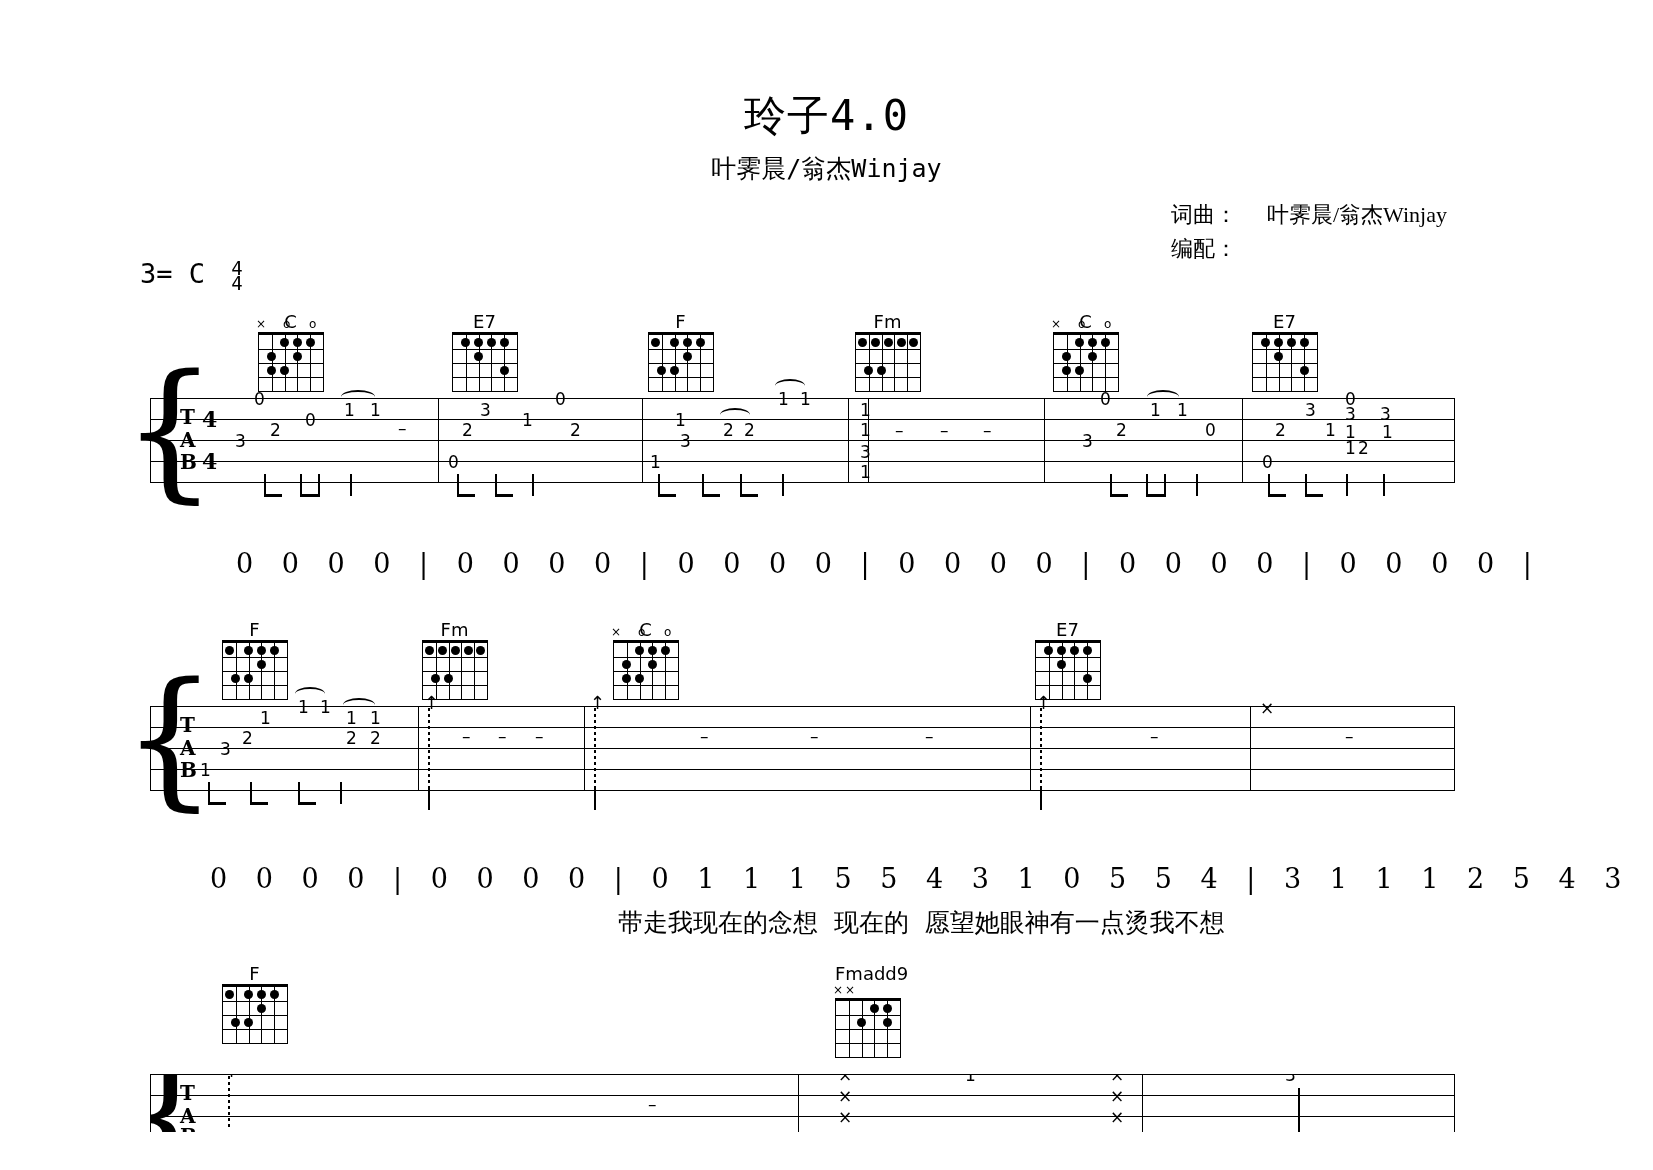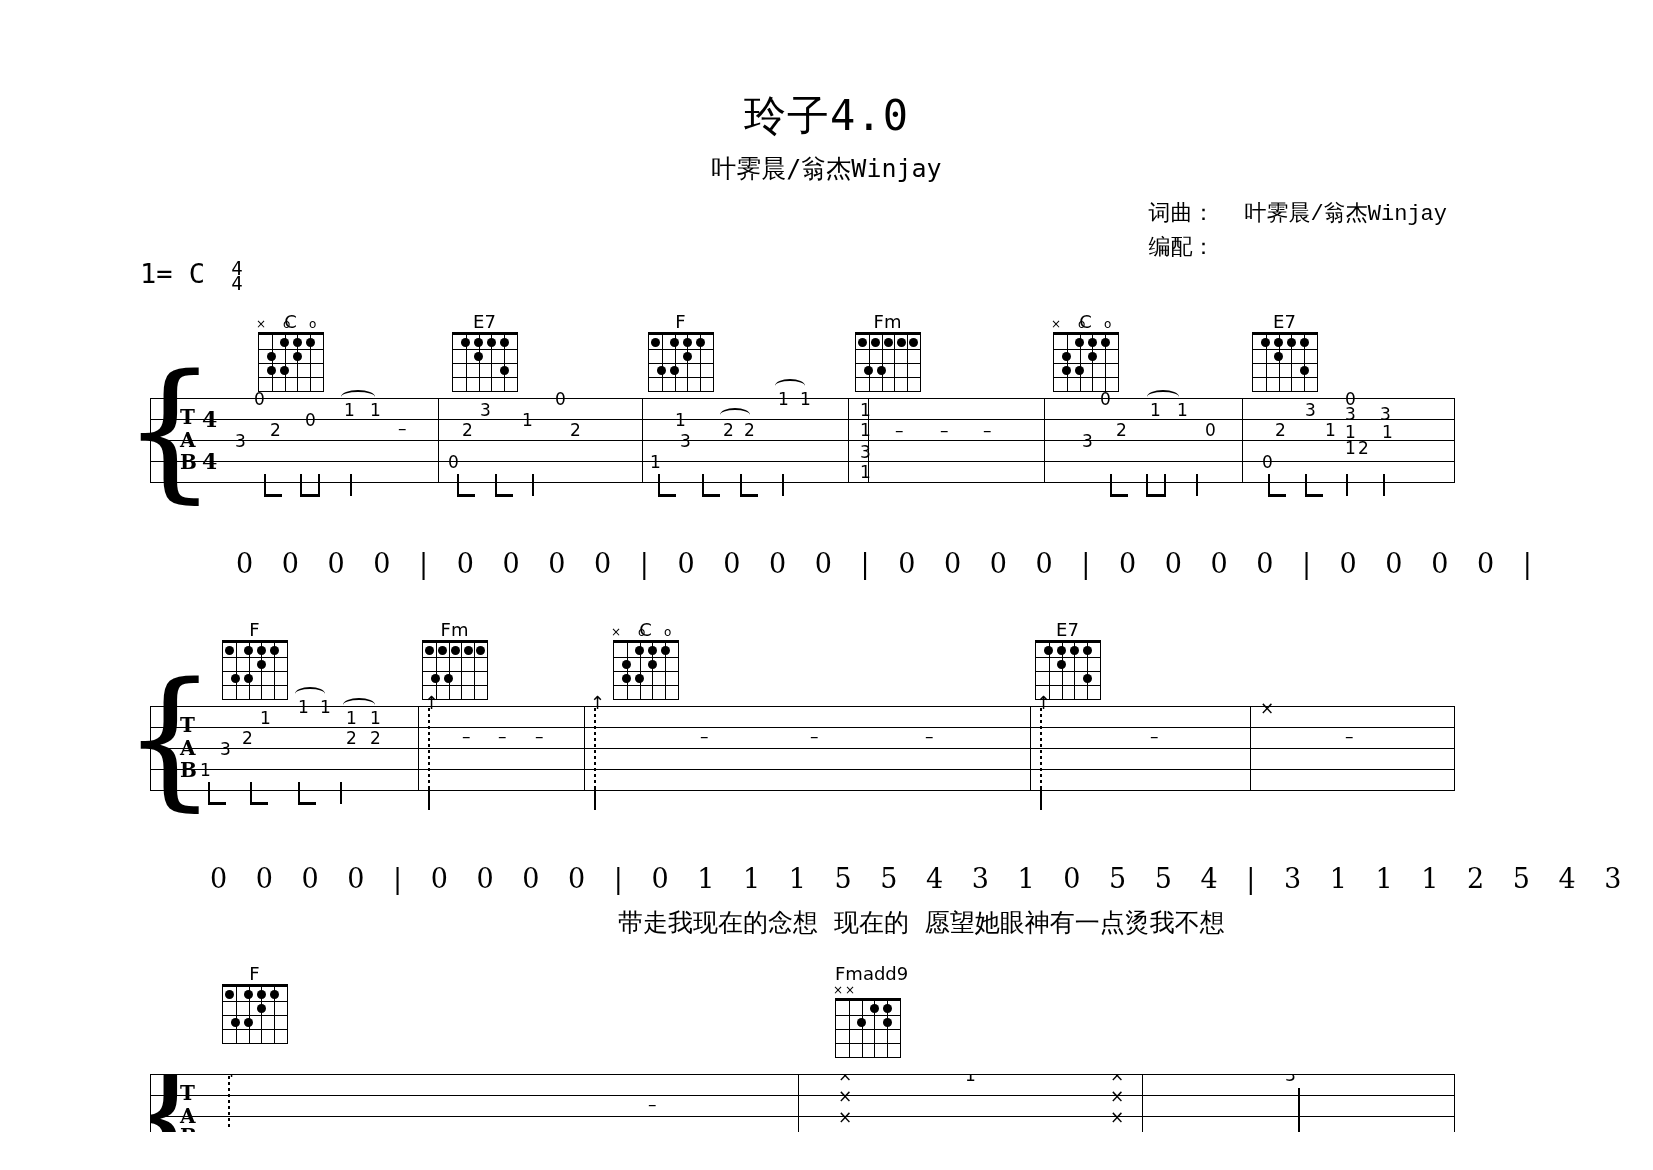--- a/index.html
+++ b/index.html
@@ -2,21 +2,21 @@
 <html><head>
 <meta charset="utf-8">
 <style>
   html,body{margin:0;padding:0;background:#ffffff;}
   body{width:1653px;height:1170px;position:relative;font-family:"DejaVu Sans",sans-serif;overflow:hidden;}
   .sheet{position:absolute;inset:0;}
 
   
   .title{position:absolute;left:0;right:0;top:88px;text-align:center;font-size:42px;font-family:"DejaVu Sans Mono",monospace;color:#000;letter-spacing:1px;}
   .subtitle{position:absolute;left:0;right:0;top:152px;text-align:center;font-size:25px;font-family:"DejaVu Sans Mono",monospace;color:#000;}
-  .credits{position:absolute;right:206px;top:198px;text-align:left;font-size:22px;line-height:34px;font-family:Liberation Mono, monospace;color:#000;}
+  .credits{position:absolute;right:206px;top:198px;text-align:left;font-size:22px;line-height:34px;font-family:Liberation Serif, serif;color:#000;}
   .credits div{white-space:nowrap;}
   .credit-row{display:flex;}
   .credit-label{width:96px;}
   .credit-val{}
   .credit-val.right{width:270px;text-align:right;}
   .keysig{position:absolute;left:140px;top:258px;font-size:27px;font-family:"DejaVu Sans Mono",monospace;}
   .keysig .frac{display:inline-block;vertical-align:middle;margin-left:10px;font-size:19px;line-height:15px;text-align:center;}
 
   
   .system{position:absolute;left:0;right:0;}
@@ -59,21 +59,21 @@
     <div class="credit-row">
       <span class="credit-label">词曲：</span>
       <span class="credit-val">叶霁晨/翁杰Winjay</span>
     </div>
     <div class="credit-row">
       <span class="credit-label">编配：</span>
     </div>
   </div>
 
   <div class="keysig">
-    <span>1= C</span>
+    <span>3= C</span>
     <span class="frac">
       <span style="display:block">4</span>
       <span style="display:block">4</span>
     </span>
   </div>
 
   <div class="system" style="top:310px;height:290px;">
 
     <div class="chordbox" style="left:258px;top:22px;width:65px;height:58px;">
       <div class="chordname">C</div>

